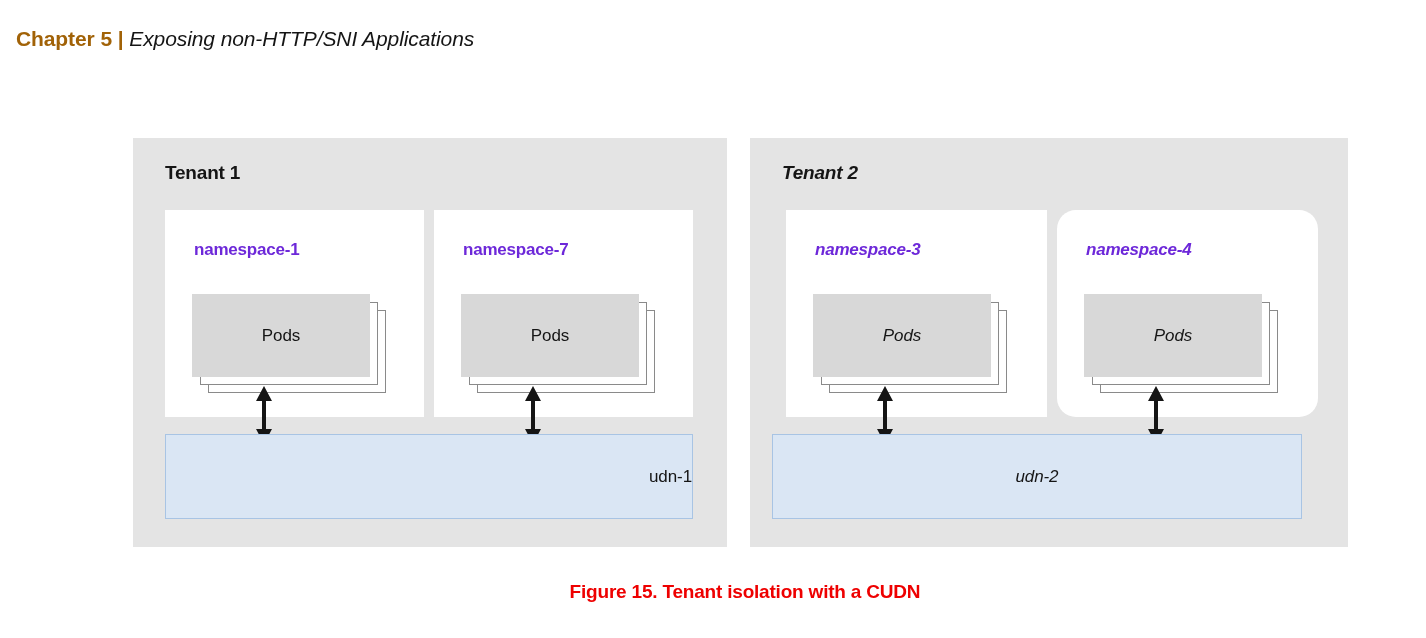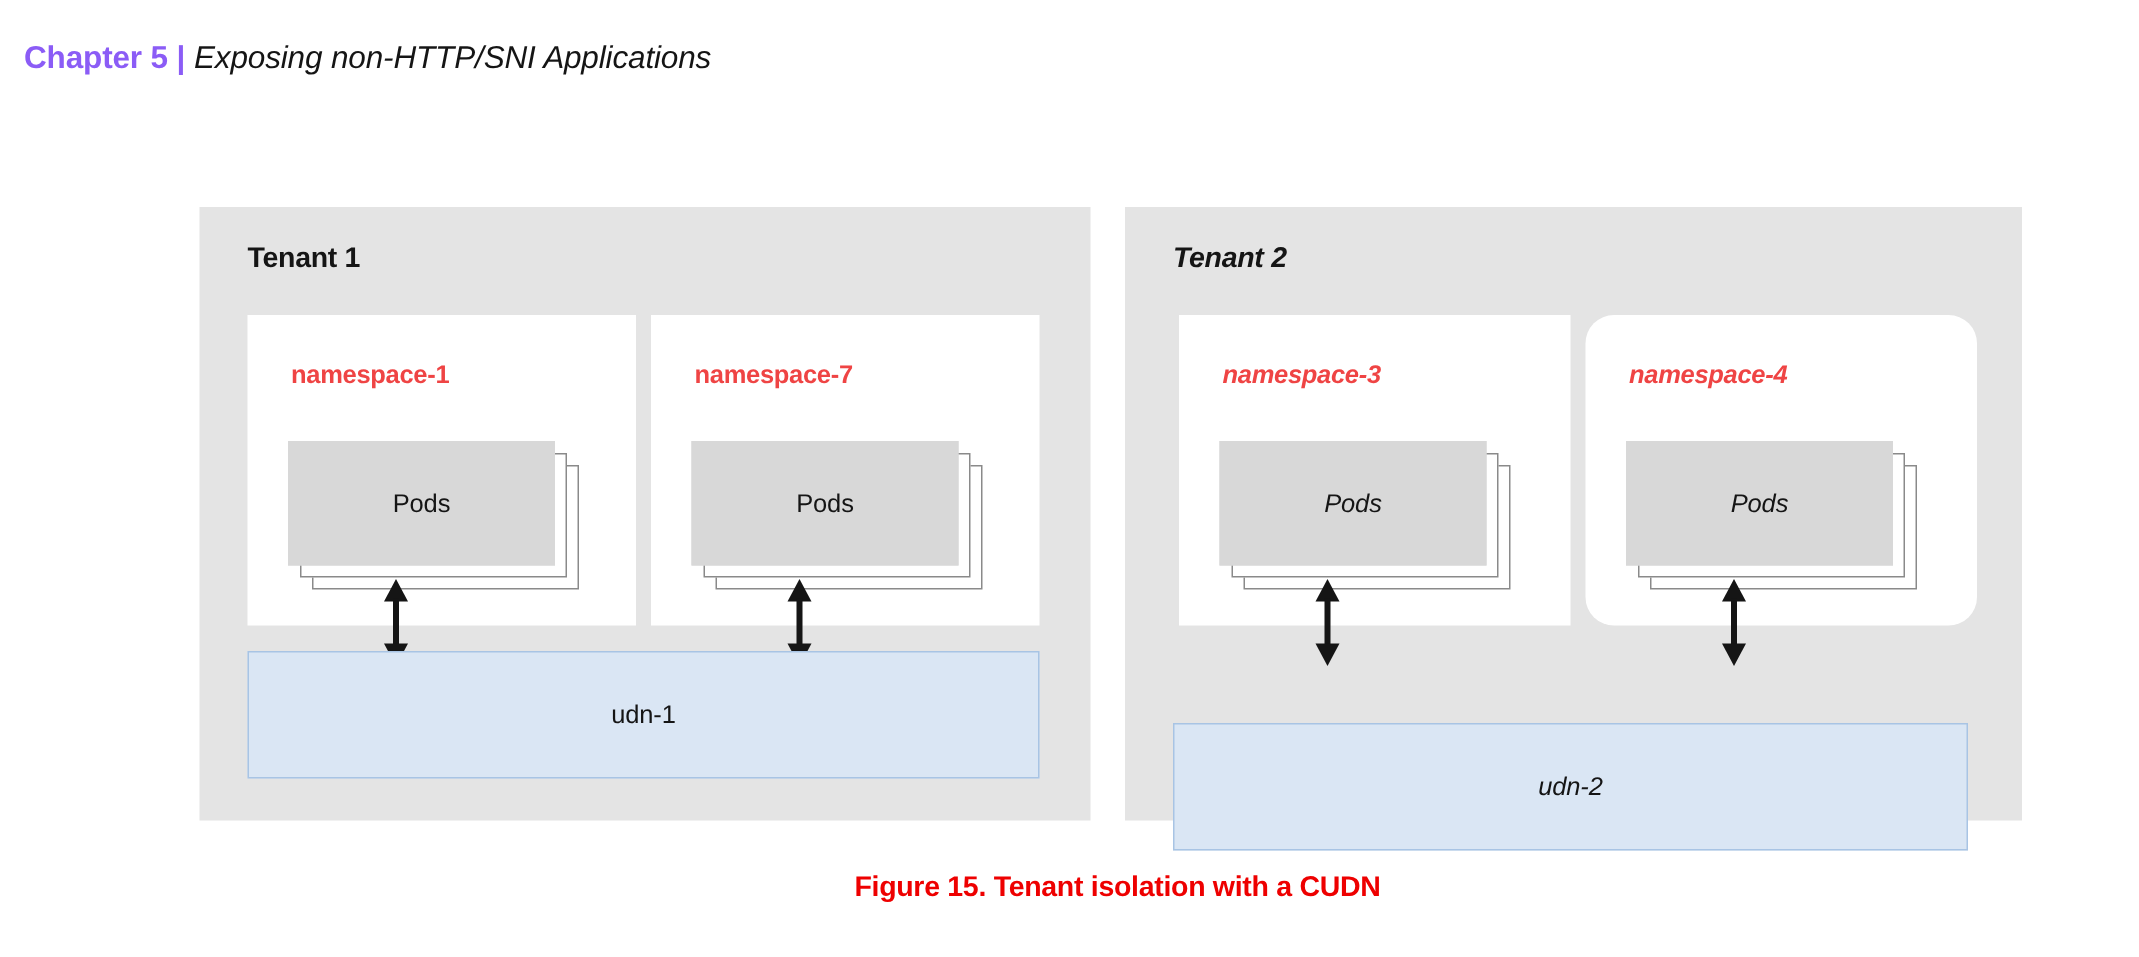--- a/index.html
+++ b/index.html
@@ -19,21 +19,21 @@
   
   .chapter-header {
     position: absolute;
     left: 16px;
     top: 26px;
     font-size: 21px;
     line-height: 26px;
     white-space: nowrap;
   }
   .chapter-header .chapter-label {
-    color: #8b5cf6;
+    color: #a16207;
     font-weight: bold;
     letter-spacing: -0.1px;
   }
   .chapter-header .chapter-title {
     color: #151515;
     font-weight: normal;
     letter-spacing: -0.1px;
     font-style: italic;
   }
 
@@ -75,21 +75,21 @@
   .tenant-1 .namespace-box.ns-b { left: 301px; width: 259px; }
   .tenant-2 .namespace-box.ns-a { left: 36px;  width: 261px; }
   .tenant-2 .namespace-box.ns-b { left: 307px; width: 261px; border-radius: 19px; }
 
   .namespace-title {
     position: absolute;
     left: 29px;
     top: 30px;
     font-size: 17px;
     font-weight: bold;
-    color: #ef4444;
+    color: #6d28d9;
     letter-spacing: -0.2px;
     white-space: nowrap;
   }
 
   
   .pods-stack {
     position: absolute;
     left: 27px;
     top: 72px;
     width: 198px;
@@ -138,22 +138,22 @@
     position: absolute;
     box-sizing: border-box;
     top: 296px;
     height: 85px;
     background: #dae6f4;
     border: 1.5px solid #a8c4e4;
     display: flex;
     align-items: center;
     justify-content: center;
   }
-  .tenant-1 .udn-box { left: 32px; width: 528px; }
-  .tenant-2 .udn-box { left: 32px; width: 530px; margin-top: 48px; }
+  .tenant-1 .udn-box { left: 32px; width: 528px; justify-content: flex-end; }
+  .tenant-2 .udn-box { left: 22px; width: 530px; }
   .udn-label {
     font-size: 17px;
     color: #151515;
     letter-spacing: -0.1px;
   }
 
   
   .figure-caption {
     position: absolute;
     left: 0;

